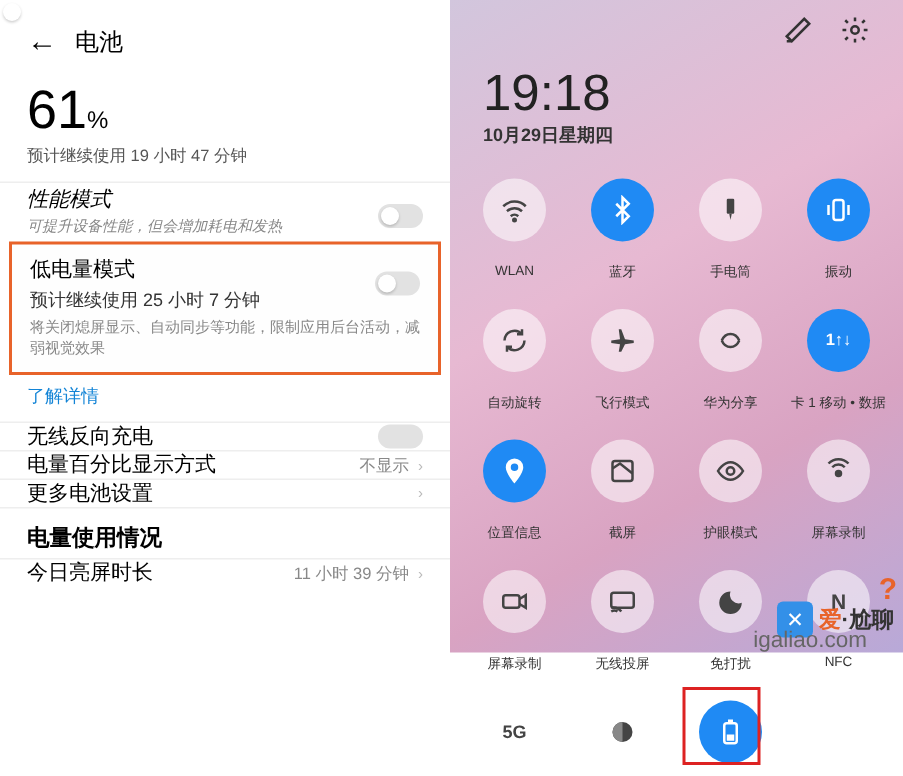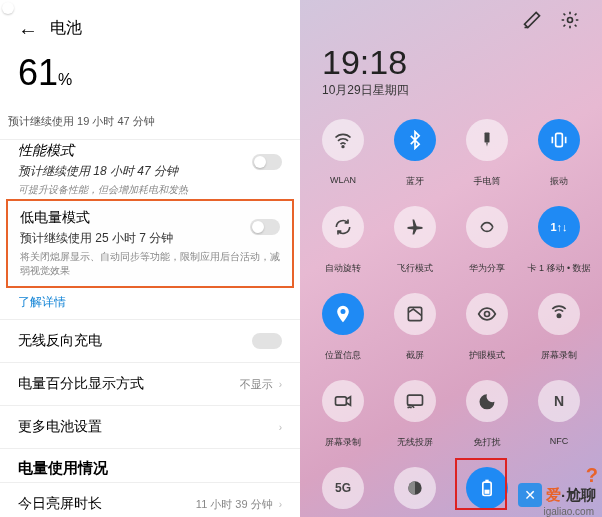--- a/index.html
+++ b/index.html
@@ -1,73 +1,72 @@
 <!DOCTYPE html>
 <html><head>
 <meta charset="utf-8">
 <style>
 * { margin: 0; padding: 0; box-sizing: border-box; font-family: -apple-system, "PingFang SC", "Microsoft YaHei", sans-serif; }
 body { width: 602px; height: 517px; background: #fff; display: flex; overflow: hidden; }
 .left { width: 300px; height: 517px; background: #fff; padding: 12px 0; }
-.right { width: 302px; height: 517px; background: linear-gradient(150deg,#d2c6dd 0%,#e7b9d2 40%,#d9a3c2 70%,#b8a9d8 100%); position: relative; }
+.right { width: 302px; height: 435px; background: linear-gradient(150deg,#d2c6dd 0%,#e7b9d2 40%,#d9a3c2 70%,#b8a9d8 100%); position: relative; }
 .hdr { display: flex; align-items: center; padding: 0 18px; height: 32px; }
 .back-ic { font-size: 20px; font-weight: 600; margin-right: 12px; }
 .hdr-title { font-size: 16px; font-weight: 500; font-family: Liberation Mono, monospace; }
 .pct { padding: 8px 18px 2px; }
 .pct-big { font-size: 36px; font-weight: 300; }
 .pct-sm { font-size: 16px; }
-.sub { font-size: 11px; color: #555; padding: 0 8px 10px; margin-top: 18px; }
+.sub { font-size: 11px; color: #555; padding: 0 18px 10px; }
 .sec { padding: 2px 18px; border-top: 1px solid #eee; position: relative; font-style: italic; }
 .sec-t { font-size: 14px; font-weight: 500; }
 .sec-st { font-size: 12px; color: #333; margin-top: 3px; }
 .sec-d { font-size: 10px; color: #888; margin-top: 3px; line-height: 1.4; }
 .tg { position: absolute; right: 18px; top: 14px; width: 30px; height: 16px; background: #e2e2e2; border-radius: 8px; }
 .tg::after { content:""; position:absolute; width:12px; height:12px; background:#fff; border-radius:50%; top:2px; left:2px; box-shadow:0 1px 2px rgba(0,0,0,.2); }
 .hl { border: 2px solid #e8632a; margin: 0 6px; padding: 8px 12px; background:#fefefe; }
 .link { font-size: 12px; color: #1384d6; padding: 6px 18px 8px; display:block; }
-.row { padding: 12px 18px; border-top: 1px solid #eee; display:flex; justify-content:space-between; align-items:center; }
+.row { padding: 0 18px; border-top: 1px solid #eee; display:flex; justify-content:space-between; align-items:center; }
 .row-t { font-size: 14px; }
 .row-v { font-size: 11px; color: #888; }
 .chev { margin-left: 6px; color:#bbb; font-size:10px; }
 .sect-h { padding: 10px 18px 4px; font-size: 15px; font-weight: 600; border-top: 1px solid #eee; }
 .qs-top { display:flex; justify-content:flex-end; padding:10px 22px 6px; gap:18px; }
 .qs-ic { color:#333; font-size:14px; }
 .clock { padding: 4px 22px 14px; }
 .clock-t { font-size: 34px; font-weight: 300; color:#222; }
-.clock-d { font-size: 12px; color:#333; }
+.clock-d { font-size: 12px; color:#333;font-weight:bold; }
 .grid { display:grid; grid-template-columns: repeat(4,1fr); padding: 0 8px; gap: 2px; }
 .tile { display:flex; flex-direction:column; align-items:center; padding:6px 0 10px; }
 .circ { width:42px; height:42px; border-radius:50%; background:rgba(255,255,255,.55); display:flex; align-items:center; justify-content:center; color:#444; }
 .circ.on { background:#1f8af4; color:#fff; }
 .tlabel { font-size:9px; color:#333; margin-top:14px; text-align:center; }
 .box-red { position:absolute; border:2px solid #d22; pointer-events:none; }
 .wm { position:absolute; right:6px; bottom:10px; display:flex; align-items:center; }
 .wm-logo { width:24px; height:24px; background:#3390e8; border-radius:4px; display:flex; align-items:center; justify-content:center; color:#fff; font-size:14px; margin-right:4px;}
 .wm-t1 { color:#e8632a; font-size:15px; font-weight:600;}
 .wm-t2 { color:#333; font-size:15px; font-weight:600;}
-.wm-sub { position:absolute; right:8px; bottom:0; font-size:10px; color:#666;}
+.wm-sub { position:absolute; right:24px; bottom:0; font-size:15px; color:#666;}
 svg { width:20px; height:20px; }
 .qm { position:absolute; right:4px; bottom:30px; font-size:20px; color:#e8632a; font-weight:800;}
 </style>
 </head>
 <body>
 
 <div class="left">
   <div class="hdr">
     <span class="back-ic">←</span>
     <span class="hdr-title">电池</span>
   </div>
   <div class="pct">
     <span class="pct-big">61</span><span class="pct-sm">%</span>
   </div>
   <div class="sub">预计继续使用 19 小时 47 分钟</div>
 
   <div class="sec">
     <div class="sec-t">性能模式</div>
-    <div class="sec-st">预计继续使用 18 小时 47 分钟</div>
     <div class="sec-d">可提升设备性能，但会增加耗电和发热</div>
     <div class="tg"></div>
   </div>
 
   <div class="hl" style="position:relative;">
     <div class="sec-t">低电量模式</div>
     <div class="sec-st">预计继续使用 25 小时 7 分钟</div>
     <div class="sec-d">将关闭熄屏显示、自动同步等功能，限制应用后台活动，减弱视觉效果</div>
     <div class="tg" style="top:18px;right:12px;"></div>
   </div>

